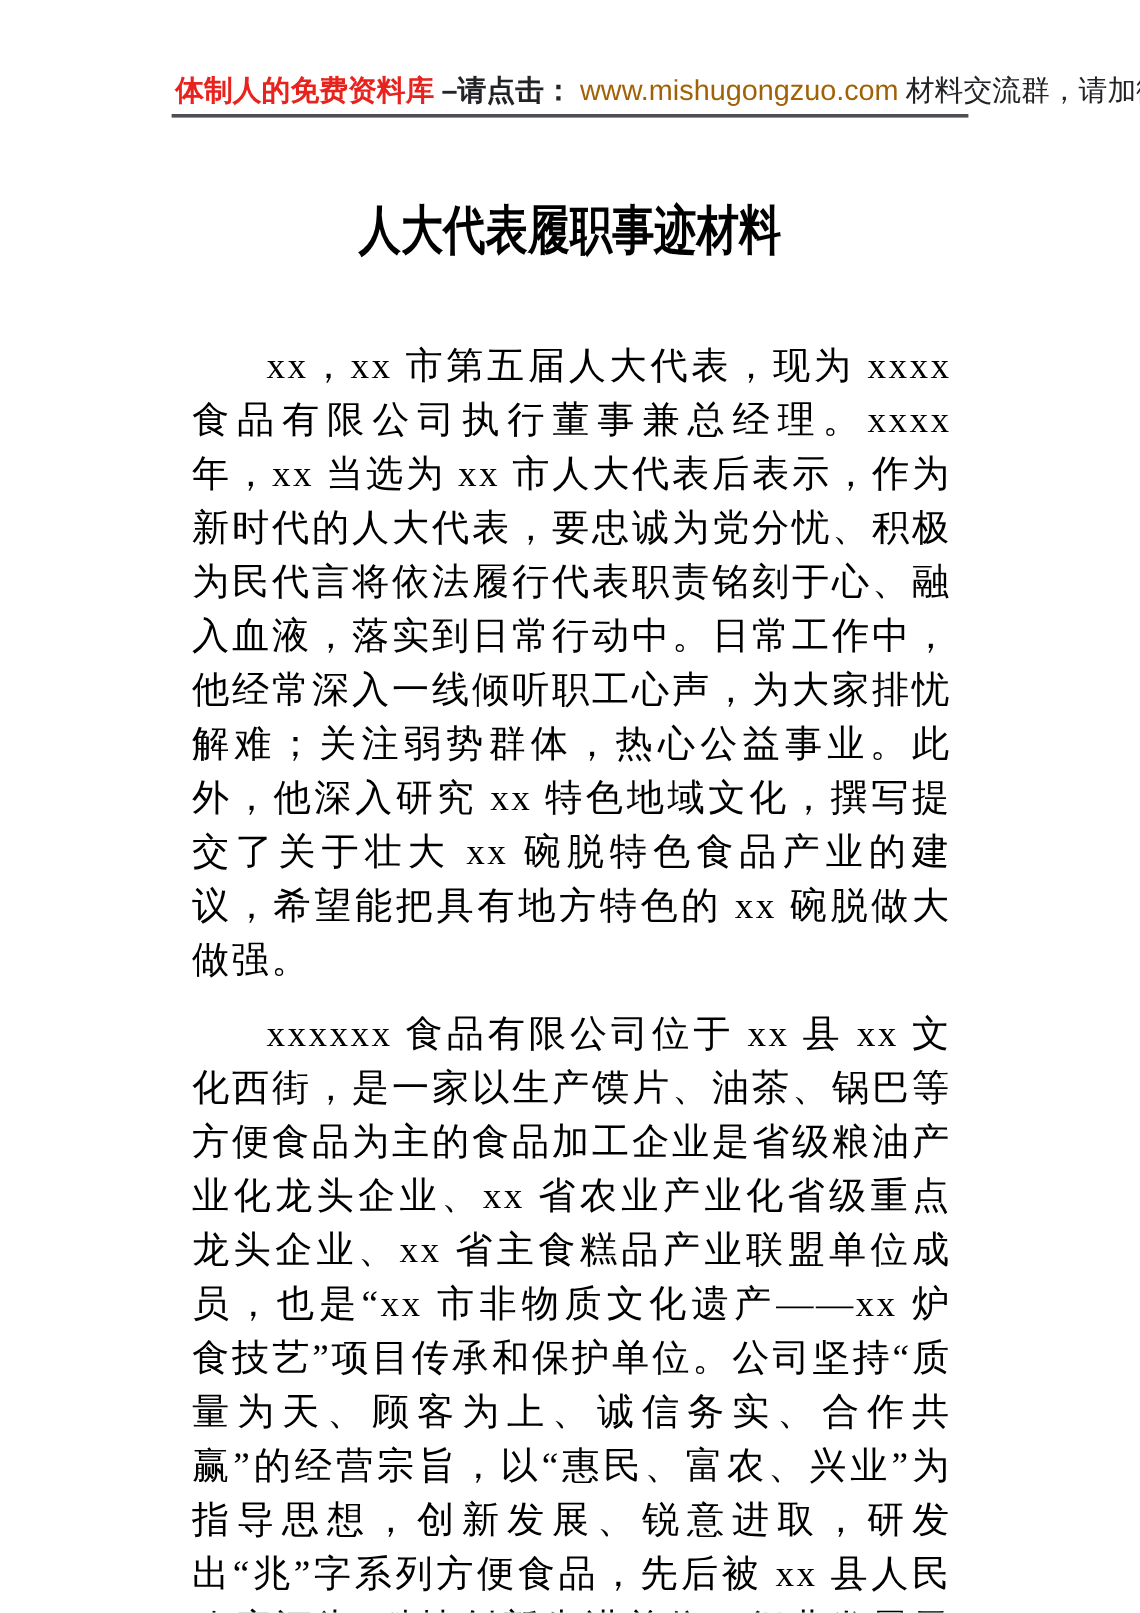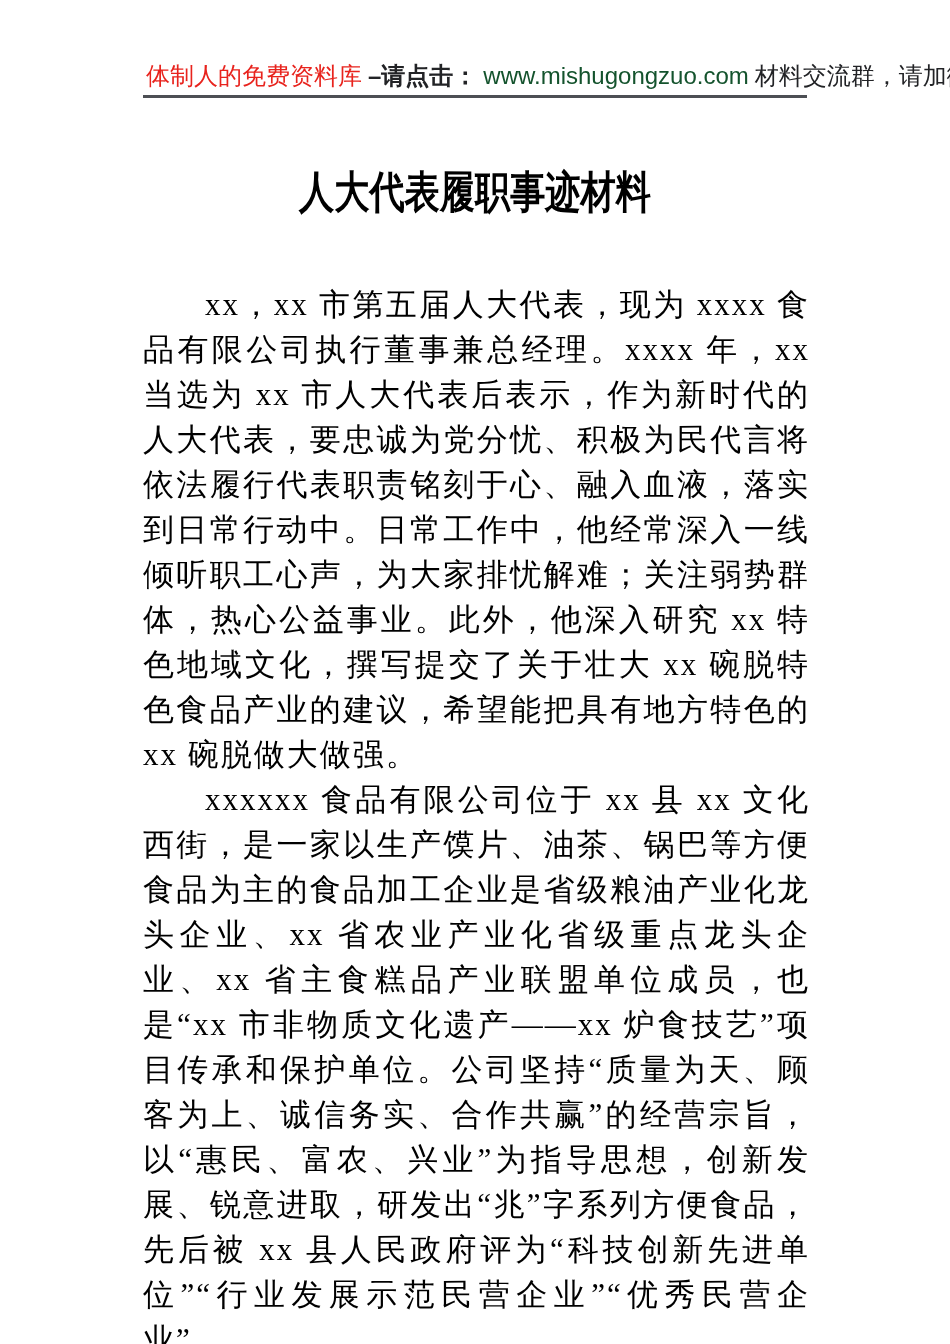--- a/index.html
+++ b/index.html
@@ -22,21 +22,21 @@
     padding-top: 62px;
     text-align: center;
   }
   .header-text {
     font-family: "Liberation Sans", "DejaVu Sans", sans-serif;
     font-size: 24px;
     line-height: 28px;
     white-space: nowrap;
   }
   .header-text .seg { margin: 0 3px; }
-  .brand { font-weight: normal; }
+  .brand { font-weight: bold; }
   .url { text-decoration: none; cursor: pointer; }
   .prompt, .suffix { color: #222326; }
   .header-rule {
     margin-top: 5px;
     height: 3px;
     background: #4d4f54;
   }
   
   .doc-title {
     margin: 72px 0 0 0;
@@ -51,32 +51,32 @@
   }
   
   .content {
     margin: 66px 140px 0 143px;
     font-size: 31px;
     line-height: 45px;
     letter-spacing: 2px;
     text-align: justify;
   }
   .para {
-    margin: 0;
+    margin: 17px;
     text-indent: 2em;
   }
 </style>
 </head>
 <body>
 
 <div class="page">
 
   <div class="header">
     <div class="header-text">
-      <span class="seg brand" style="color: rgb(232, 35, 29);">体制人的免费资料库</span><span class="seg prompt" style="color: rgb(34, 35, 38); font-weight: bold;">–请点击：</span><span class="seg url" style="color: #14532d;">www.mishugongzuo.com</span><span class="seg suffix" style="color: rgb(34, 35, 38);">材料交流群，请加微信 tizhisiri</span>
+      <span class="seg brand" style="color: rgb(232, 35, 29);">体制人的免费资料库</span><span class="seg prompt" style="color: rgb(34, 35, 38); font-weight: bold;">–请点击：</span><span class="seg url" style="color: #a16207;">www.mishugongzuo.com</span><span class="seg suffix" style="color: rgb(34, 35, 38);">材料交流群，请加微信 tizhisiri</span>
     </div>
     <div class="header-rule"></div>
   </div>
 
   <h1 class="doc-title">人大代表履职事迹材料</h1>
 
   <div class="content">
     <p class="para">xx，xx 市第五届人大代表，现为 xxxx 食品有限公司执行董事兼总经理。xxxx 年，xx 当选为 xx 市人大代表后表示，作为新时代的人大代表，要忠诚为党分忧、积极为民代言将依法履行代表职责铭刻于心、融入血液，落实到日常行动中。日常工作中，他经常深入一线倾听职工心声，为大家排忧解难；关注弱势群体，热心公益事业。此外，他深入研究 xx 特色地域文化，撰写提交了关于壮大 xx 碗脱特色食品产业的建议，希望能把具有地方特色的 xx 碗脱做大做强。</p>
     <p class="para">xxxxxx 食品有限公司位于 xx 县 xx 文化西街，是一家以生产馍片、油茶、锅巴等方便食品为主的食品加工企业是省级粮油产业化龙头企业、xx 省农业产业化省级重点龙头企业、xx 省主食糕品产业联盟单位成员，也是“xx 市非物质文化遗产——xx 炉食技艺”项目传承和保护单位。公司坚持“质量为天、顾客为上、诚信务实、合作共赢”的经营宗旨，以“惠民、富农、兴业”为指导思想，创新发展、锐意进取，研发出“兆”字系列方便食品，先后被 xx 县人民政府评为“科技创新先进单位”“行业发展示范民营企业”“优秀民营企业”。</p>
 

